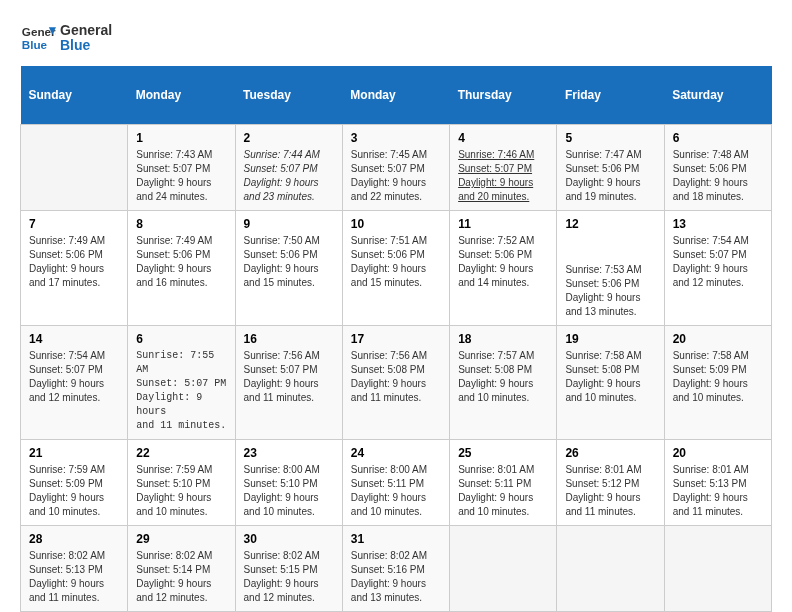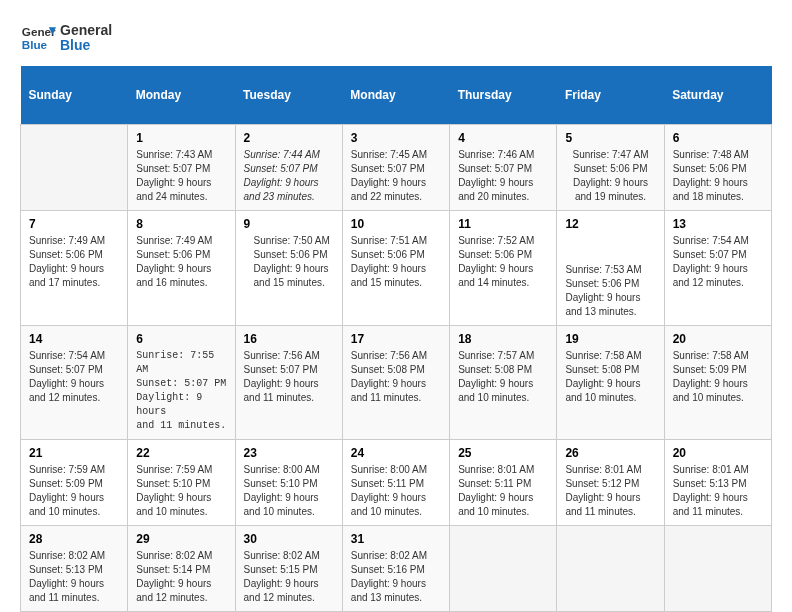--- a/index.html
+++ b/index.html
@@ -127,28 +127,28 @@
         </td>
         <td>
           <span class="day-num">3</span>
           <div class="day-info" style="white-space: pre-line;">Sunrise: 7:45 AM
 Sunset: 5:07 PM
 Daylight: 9 hours
 and 22 minutes.</div>
         </td>
         <td>
           <span class="day-num">4</span>
-          <div class="day-info" style="white-space: pre-line;">Sunrise: 7:46 AM
+          <div class="day-info" style="white-space: pre-line; text-decoration: underline;">Sunrise: 7:46 AM
 Sunset: 5:07 PM
 Daylight: 9 hours
 and 20 minutes.</div>
         </td>
         <td>
           <span class="day-num">5</span>
-          <div class="day-info" style="white-space: pre-line; text-align: center;">Sunrise: 7:47 AM
+          <div class="day-info" style="white-space: pre-line;">Sunrise: 7:47 AM
 Sunset: 5:06 PM
 Daylight: 9 hours
 and 19 minutes.</div>
         </td>
         <td>
           <span class="day-num">6</span>
           <div class="day-info" style="white-space: pre-line;">Sunrise: 7:48 AM
 Sunset: 5:06 PM
 Daylight: 9 hours
 and 18 minutes.</div>
@@ -164,21 +164,21 @@
         </td>
         <td>
           <span class="day-num">8</span>
           <div class="day-info" style="white-space: pre-line;">Sunrise: 7:49 AM
 Sunset: 5:06 PM
 Daylight: 9 hours
 and 16 minutes.</div>
         </td>
         <td>
           <span class="day-num">9</span>
-          <div class="day-info" style="white-space: pre-line; margin-left: 10px;">Sunrise: 7:50 AM
+          <div class="day-info" style="white-space: pre-line;">Sunrise: 7:50 AM
 Sunset: 5:06 PM
 Daylight: 9 hours
 and 15 minutes.</div>
         </td>
         <td>
           <span class="day-num">10</span>
           <div class="day-info" style="white-space: pre-line;">Sunrise: 7:51 AM
 Sunset: 5:06 PM
 Daylight: 9 hours
 and 15 minutes.</div>

